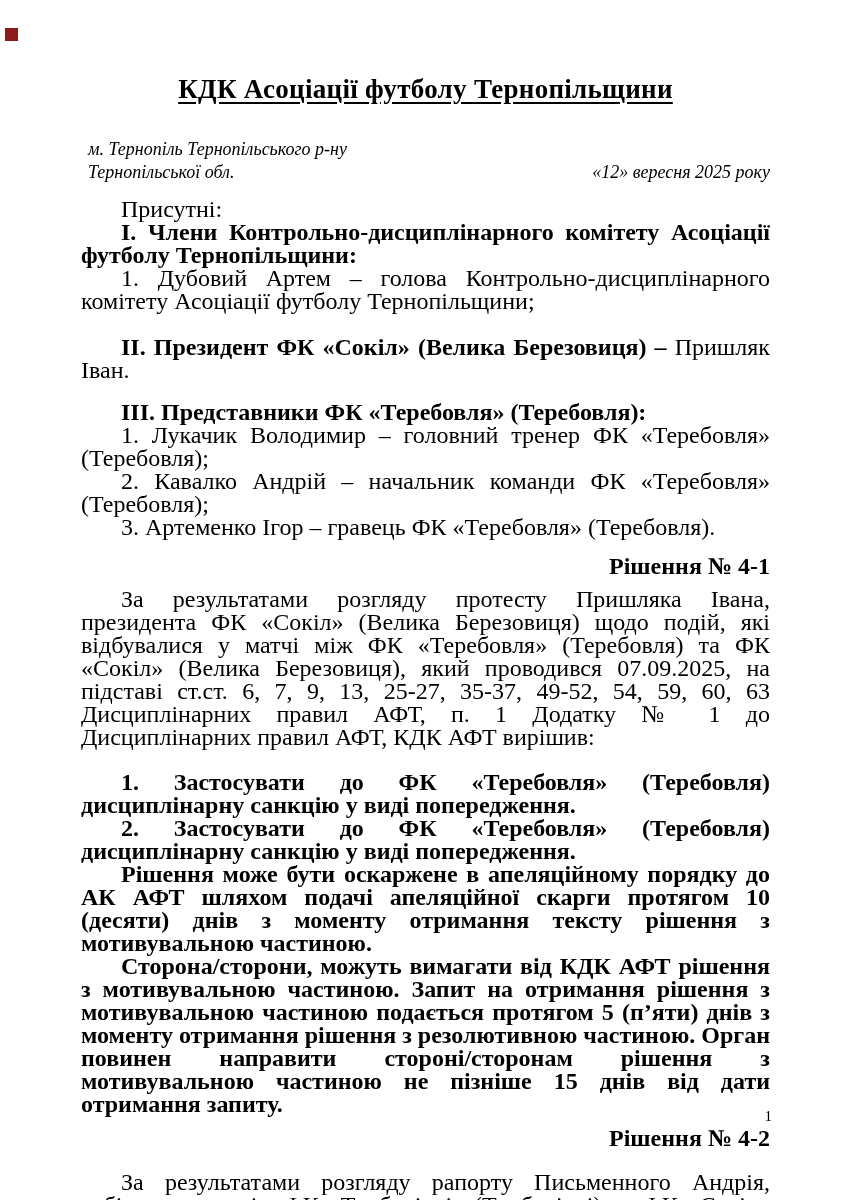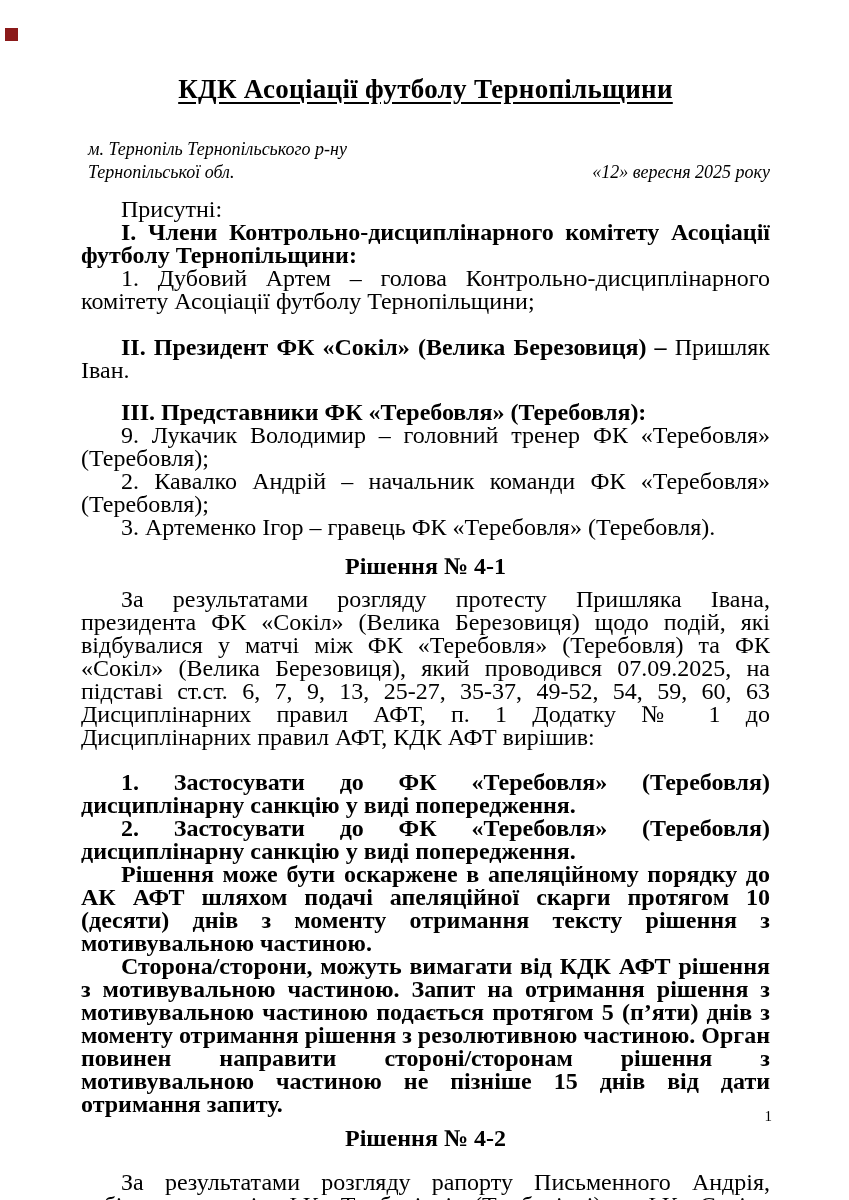--- a/index.html
+++ b/index.html
@@ -48,21 +48,21 @@
   .place-left { white-space: pre-line; }
   .place-date { font-style: italic; }
   p {
     margin: 0;
     font-size: 24px;
     line-height: 23px;
     text-align: justify;
     text-indent: 40px;
   }
   p.bold { font-weight: bold; }
-  p.center { text-align: center; text-indent: 0; font-weight: bold; }
+  p.center { text-align: right; text-indent: 0; font-weight: bold; }
   .present { margin-top: 14px; }
   .sec2 { margin-top: 23px; }
   .sec3-heading { margin-top: 19px; }
   .h41 { margin-top: 16px; }
   .intro1 { margin-top: 10px; }
   .res-block { margin-top: 22px; }
   .h42 { margin-top: 11px; }
   .intro2 { margin-top: 21px; }
   .page-number {
     position: absolute;
@@ -89,21 +89,21 @@
     </div>
 
     <p class="present">Присутні:</p>
 
     <p class="bold">І. Члени Контрольно-дисциплінарного комітету Асоціації футболу Тернопільщини:</p>
     <p>1. Дубовий Артем – голова Контрольно-дисциплінарного комітету Асоціації футболу Тернопільщини;</p>
 
     <p class="sec2"><b>ІІ. Президент ФК «Сокіл» (Велика Березовиця) – </b><span>Пришляк Іван.</span></p>
 
     <p class="bold sec3-heading">ІІІ. Представники ФК «Теребовля» (Теребовля):</p>
-    <p>9. Лукачик Володимир – головний тренер ФК «Теребовля» (Теребовля);</p>
+    <p>1. Лукачик Володимир – головний тренер ФК «Теребовля» (Теребовля);</p>
     <p>2. Кавалко Андрій – начальник команди ФК «Теребовля» (Теребовля);</p>
     <p>3. Артеменко Ігор – гравець ФК «Теребовля» (Теребовля).</p>
 
     <p class="center h41">Рішення № 4-1</p>
 
     <p class="intro1">За результатами розгляду протесту Пришляка Івана, президента ФК «Сокіл» (Велика Березовиця) щодо подій, які відбувалися у матчі між ФК «Теребовля» (Теребовля) та ФК «Сокіл» (Велика Березовиця), який проводився 07.09.2025, на підставі ст.ст. 6, 7, 9, 13, 25-27, 35-37, 49-52, 54, 59, 60, 63 Дисциплінарних правил АФТ, п. 1 Додатку № 1 до Дисциплінарних правил АФТ, КДК АФТ вирішив:</p>
 
     <div class="res-block">
       <p class="bold">1. Застосувати до ФК «Теребовля» (Теребовля) дисциплінарну санкцію у виді попередження.</p>
       <p class="bold">2. Застосувати до ФК «Теребовля» (Теребовля) дисциплінарну санкцію у виді попередження.</p>

